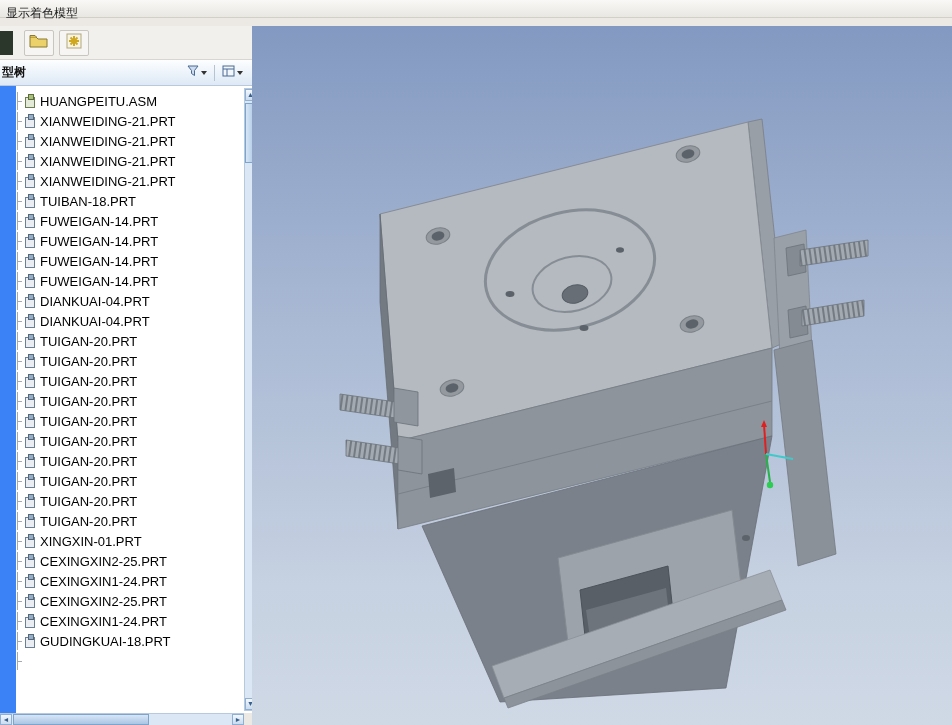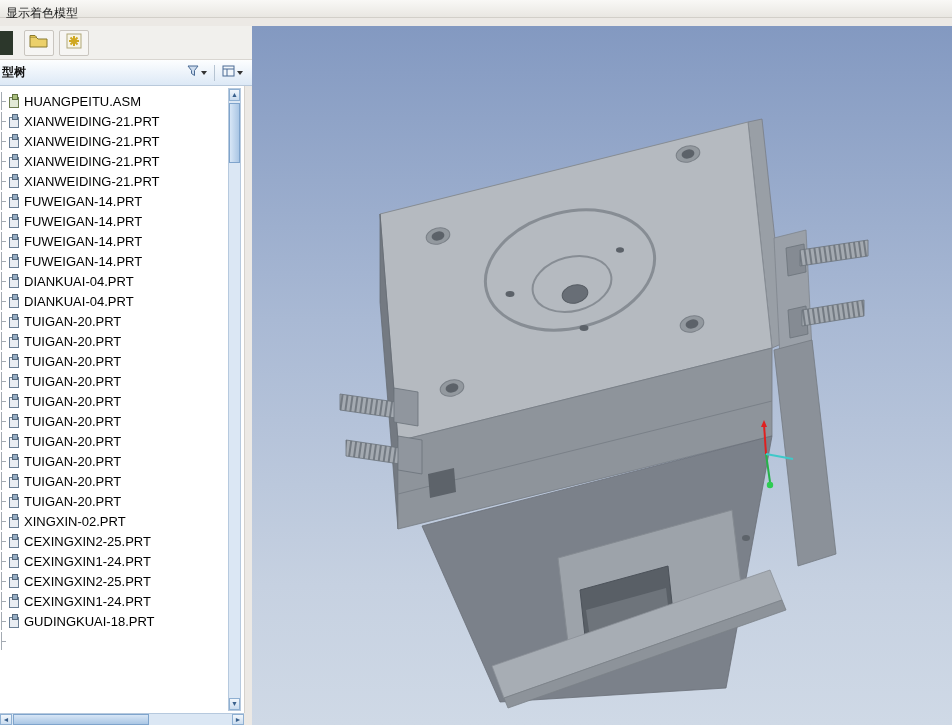--- a/index.html
+++ b/index.html
@@ -38,21 +38,21 @@
     display:flex;align-items:center;font-size:12px;font-weight:bold;color:#111;
     padding:0 6px 0 2px;
   }
   .th-title{overflow:hidden;white-space:nowrap;}
   .th-tools{margin-left:auto;display:flex;align-items:center;gap:4px;}
   .th-btn{display:flex;align-items:center;gap:2px;background:none;border:1px solid transparent;padding:1px 2px;cursor:pointer;}
   .caret{width:0;height:0;border-left:3px solid transparent;border-right:3px solid transparent;border-top:4px solid #333;}
   .th-sep{width:1px;height:16px;background:#b6c4d2;}
   
   .tree-body{
-    position:absolute;left:0;top:60px;width:244px;bottom:12px;
+    position:absolute;left:16px;top:60px;width:244px;bottom:12px;
     background:#ffffff;overflow:hidden;border-right:1px solid #d5d1cc;
   }
   .tree-list{padding-top:5px;}
   .tree-row{height:20px;display:flex;align-items:center;padding-left:1px;white-space:nowrap;}
   .connector{width:6px;height:18px;border-left:1px solid #a3aab2;position:relative;flex:0 0 6px;}
   .connector::after{content:"";position:absolute;left:0;top:9px;width:4px;height:1px;background:#a3aab2;}
   .node-icon{width:13px;height:14px;position:relative;flex:0 0 13px;margin-right:3px;}
   .node-icon::before{content:"";position:absolute;left:1px;top:3px;width:8px;height:9px;background:#eaeef3;border:1px solid #6b7f94;}
   .node-icon::after{content:"";position:absolute;left:4px;top:0;width:4px;height:4px;background:#97aec4;border:1px solid #55687c;}
   .tree-row.asm .node-icon::before{background:#e3ead7;border-color:#6d7d52;}
@@ -158,20 +158,25 @@
           <span class="node-label">XIANWEIDING-21.PRT</span>
         </div>
         <div class="tree-row prt">
           <span class="connector"></span>
           <span class="node-icon"></span>
           <span class="node-label">XIANWEIDING-21.PRT</span>
         </div>
         <div class="tree-row prt">
           <span class="connector"></span>
           <span class="node-icon"></span>
+          <span class="node-label">TUIBAN-18.PRT</span>
+        </div>
+        <div class="tree-row prt">
+          <span class="connector"></span>
+          <span class="node-icon"></span>
           <span class="node-label">FUWEIGAN-14.PRT</span>
         </div>
         <div class="tree-row prt">
           <span class="connector"></span>
           <span class="node-icon"></span>
           <span class="node-label">FUWEIGAN-14.PRT</span>
         </div>
         <div class="tree-row prt">
           <span class="connector"></span>
           <span class="node-icon"></span>
@@ -238,21 +243,21 @@
           <span class="node-label">TUIGAN-20.PRT</span>
         </div>
         <div class="tree-row prt">
           <span class="connector"></span>
           <span class="node-icon"></span>
           <span class="node-label">TUIGAN-20.PRT</span>
         </div>
         <div class="tree-row prt">
           <span class="connector"></span>
           <span class="node-icon"></span>
-          <span class="node-label">XINGXIN-02.PRT</span>
+          <span class="node-label">XINGXIN-01.PRT</span>
         </div>
         <div class="tree-row prt">
           <span class="connector"></span>
           <span class="node-icon"></span>
           <span class="node-label">CEXINGXIN2-25.PRT</span>
         </div>
         <div class="tree-row prt">
           <span class="connector"></span>
           <span class="node-icon"></span>
           <span class="node-label">CEXINGXIN1-24.PRT</span>

